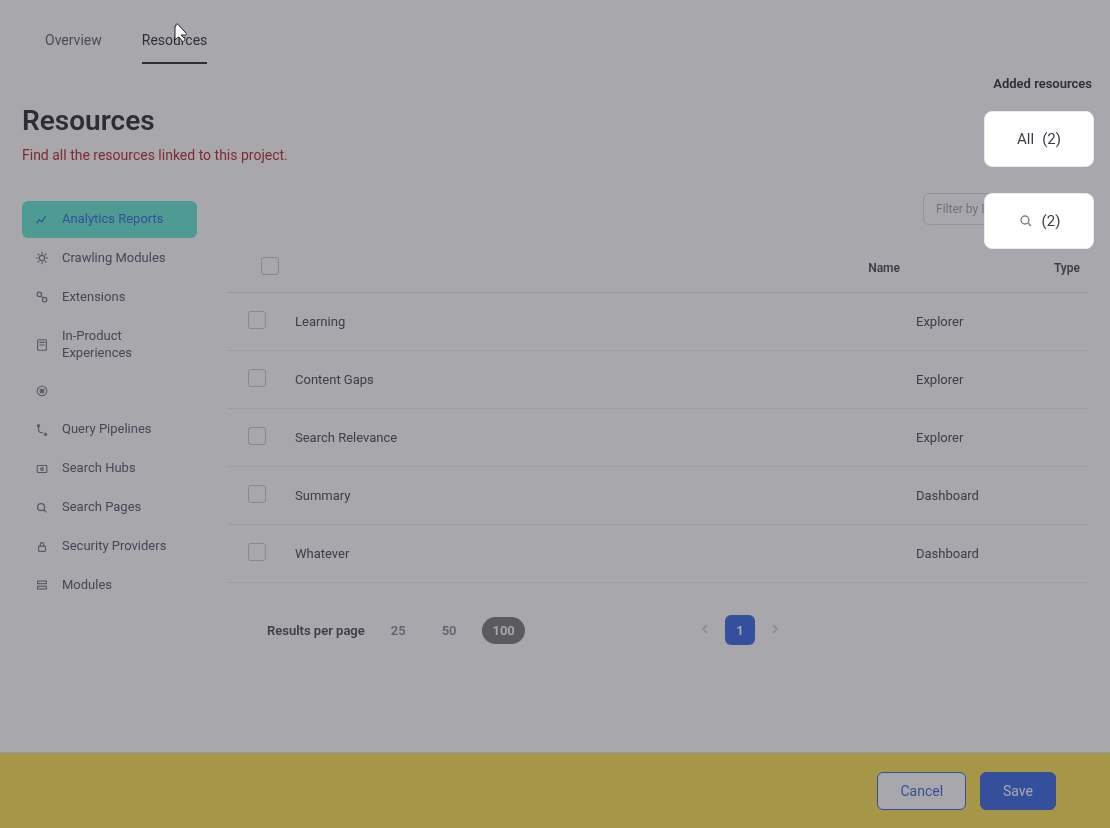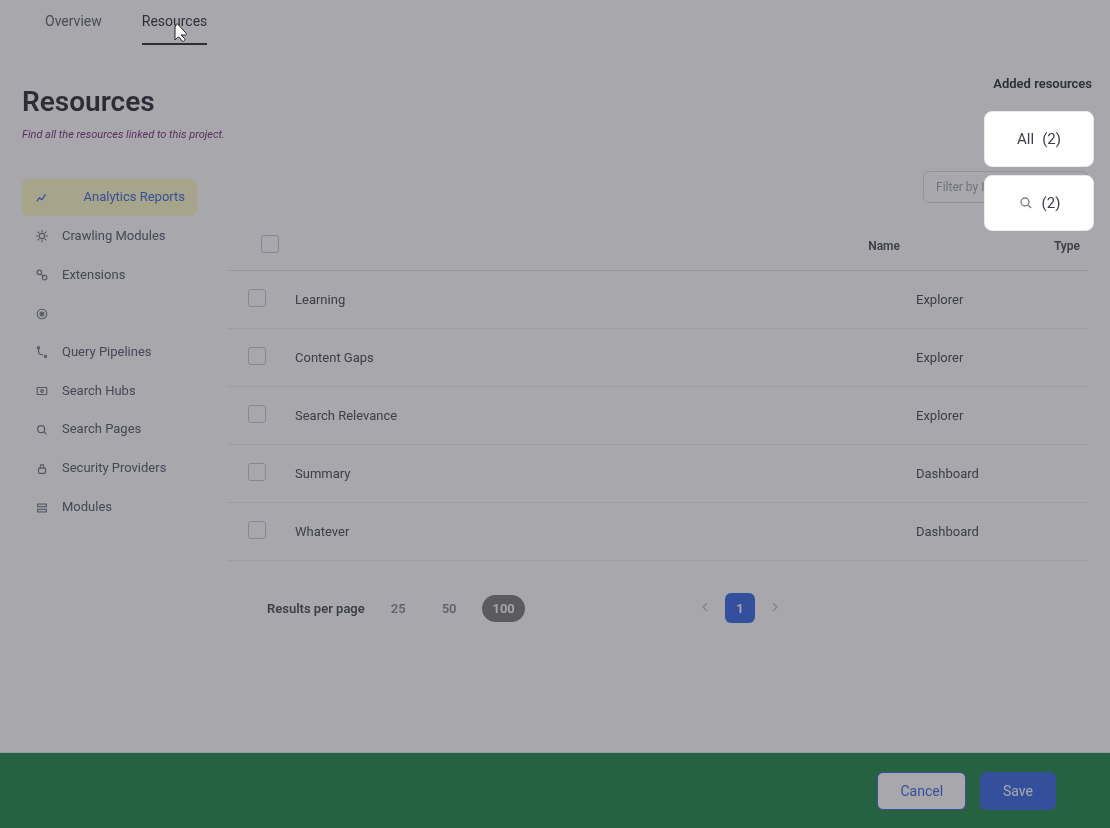--- a/index.html
+++ b/index.html
@@ -17,21 +17,21 @@
   .content-wrap {
     position: absolute; inset: 0;
     display: flex;
     flex-direction: column;
   }
 
   
   .tabs {
     display: flex;
     gap: 40px;
-    padding: 7px 45px 0 45px;
+    padding: 26px 45px 0 45px;
     position: relative;
   }
   .tab {
     font-size: 14px;
     color: #555a66;
     padding: 6px 0 14px 0;
     cursor: pointer;
   }
   .tab.active {
     color: #1f2129;
@@ -53,23 +53,22 @@
     align-items: flex-start;
     padding: 40px 22px 0 22px;
   }
   .headline h1 {
     font-size: 28px;
     font-weight: 600;
     color: #1f2129;
     margin-bottom: 10px;
   }
   .headline p {
-    font-size: 11px;
-    color: #701a75;
-    font-style: italic;
+    font-size: 14px;
+    color: #b91c1c;
   }
 
   
   .body-row {
     display: flex;
     align-items: flex-start;
     padding: 30px 22px 0 22px;
     gap: 30px;
   }
 
@@ -86,23 +85,22 @@
     align-items: center;
     gap: 12px;
     padding: 10px 12px;
     font-size: 13px;
     color: #4b5060;
     border-radius: 6px;
     cursor: pointer;
     line-height: 1.3;
   }
   .sidebar-item.selected {
-    background: #fef9c3;
+    background: #5eead4;
     color: #2f5fe0;
-    justify-content: space-between;
   }
   .sidebar-item .icon {
     width: 16px; height: 16px;
     flex-shrink: 0;
     display: inline-flex;
     align-items: center; justify-content: center;
     color: #6b7080;
   }
   .sidebar-item.selected .icon { color: #2f5fe0; }
   .sidebar-item svg { width: 14px; height: 14px; }
@@ -223,38 +221,38 @@
     color: #2c2f38;
     margin-bottom: 20px;
     text-align: right;
     padding-right: 2px;
   }
   .added-card {
     background: #fff;
     border: 1px solid #e7eaef;
     border-radius: 8px;
     padding: 18px 24px;
-    margin-bottom: 8px;
+    margin-bottom: 26px;
     display: flex;
     align-items: center;
     justify-content: center;
     gap: 8px;
     font-size: 15px;
     color: #3c404a;
   }
   .added-card .icn { color: #7c8290; display: inline-flex; }
   .added-card .icn svg { width: 16px; height: 16px; }
 
   
   .footer {
     position: absolute;
     left: 0; right: 0; bottom: 0;
     height: 76px;
     border-top: 1px solid #e2e5ea;
-    background: #15803d;
+    background: #fde047;
     display: flex;
     align-items: center;
     justify-content: flex-end;
     gap: 14px;
     padding-right: 54px;
     z-index: 10;
   }
   .btn {
     border-radius: 6px;
     padding: 10px 22px;
@@ -312,20 +310,29 @@
       </div>
       <div class="sidebar-item">
         <span class="icon">
           <svg viewBox="0 0 16 16" fill="none" stroke="currentColor" stroke-width="1.4">
               <circle cx="5" cy="5" r="2.5"></circle>
               <circle cx="11" cy="11" r="2.5"></circle>
               <path d="M7 7l2 2"></path>
             </svg>
         </span>
         <span>Extensions</span>
+      </div>
+      <div class="sidebar-item">
+        <span class="icon">
+          <svg viewBox="0 0 16 16" fill="none" stroke="currentColor" stroke-width="1.3">
+              <rect x="3" y="2" width="10" height="12" rx="1"></rect>
+              <path d="M5 5h6M5 8h6"></path>
+            </svg>
+        </span>
+        <span>In-Product Experiences</span>
       </div>
       <div class="sidebar-item">
         <span class="icon">
           <svg viewBox="0 0 16 16" fill="none" stroke="currentColor" stroke-width="1.2">
               <circle cx="8" cy="8" r="5.5"></circle>
               <path d="M5 8h6M8 5v6M5.5 5.5l5 5M10.5 5.5l-5 5"></path>
             </svg>
         </span>
       </div>
       <div class="sidebar-item">

